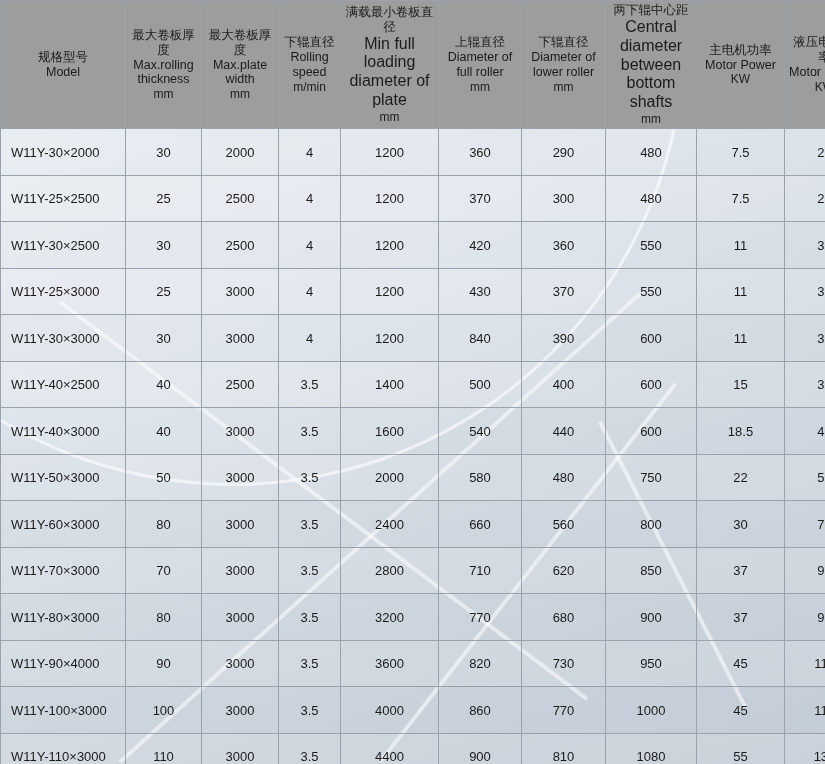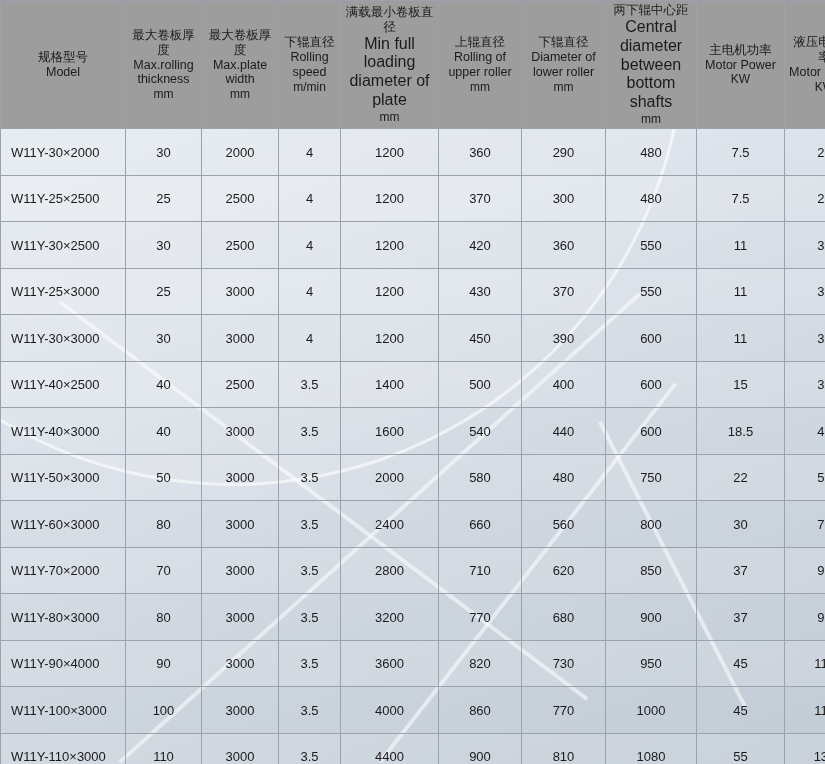--- a/index.html
+++ b/index.html
@@ -134,21 +134,21 @@
             <span class="en">Rolling speed</span>
             <span class="unit">m/min</span>
           </th>
           <th>
             <span class="hz">满载最小卷板直径</span>
             <span class="en sm">Min full loading diameter of plate</span>
             <span class="unit">mm</span>
           </th>
           <th>
             <span class="hz">上辊直径</span>
-            <span class="en">Rolling of upper roller</span>
+            <span class="en">Diameter of full roller</span>
             <span class="unit">mm</span>
           </th>
           <th>
             <span class="hz">下辊直径</span>
             <span class="en">Diameter of lower roller</span>
             <span class="unit">mm</span>
           </th>
           <th>
             <span class="hz">两下辊中心距</span>
             <span class="en sm">Central diameter between bottom shafts</span>
@@ -214,21 +214,21 @@
           <td>550</td>
           <td>11</td>
           <td>30</td>
         </tr>
         <tr>
           <td class="model">W11Y-30×3000</td>
           <td>30</td>
           <td>3000</td>
           <td>4</td>
           <td>1200</td>
-          <td>450</td>
+          <td>840</td>
           <td>390</td>
           <td>600</td>
           <td>11</td>
           <td>30</td>
         </tr>
         <tr>
           <td class="model">W11Y-40×2500</td>
           <td>40</td>
           <td>2500</td>
           <td>3.5</td>
@@ -269,21 +269,21 @@
           <td>3000</td>
           <td>3.5</td>
           <td>2400</td>
           <td>660</td>
           <td>560</td>
           <td>800</td>
           <td>30</td>
           <td>75</td>
         </tr>
         <tr>
-          <td class="model">W11Y-70×2000</td>
+          <td class="model">W11Y-70×3000</td>
           <td>70</td>
           <td>3000</td>
           <td>3.5</td>
           <td>2800</td>
           <td>710</td>
           <td>620</td>
           <td>850</td>
           <td>37</td>
           <td>90</td>
         </tr>

